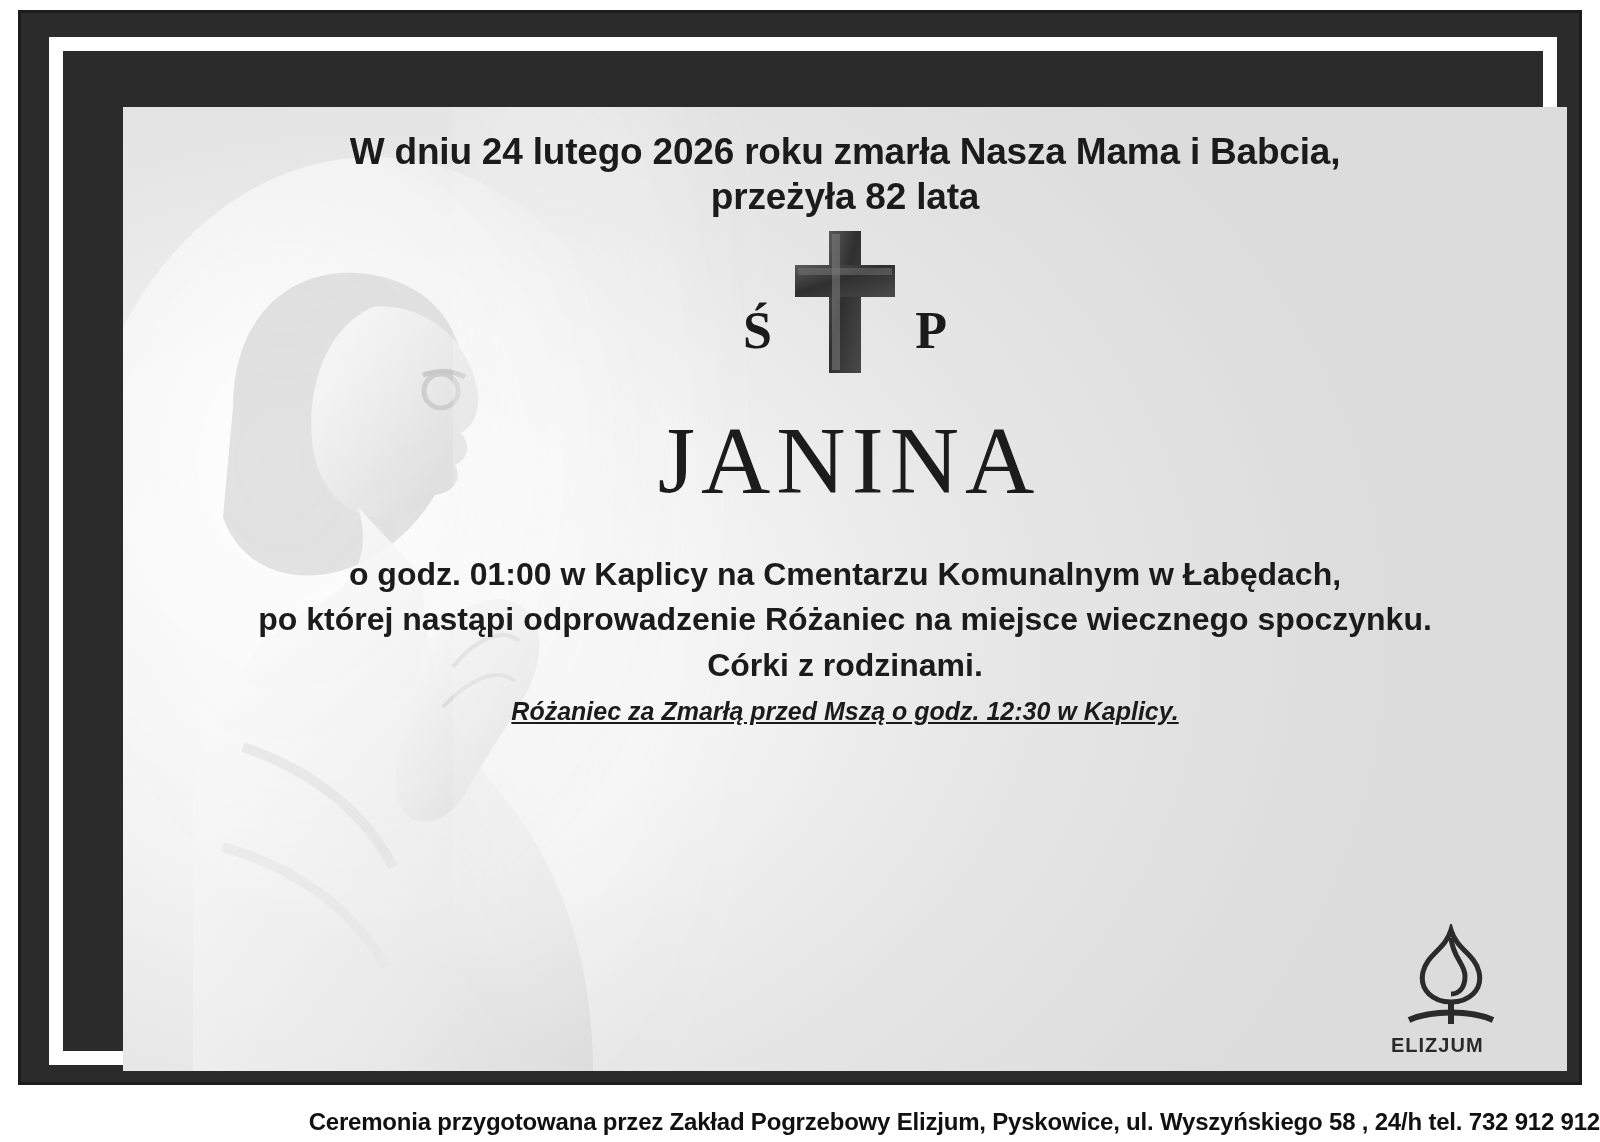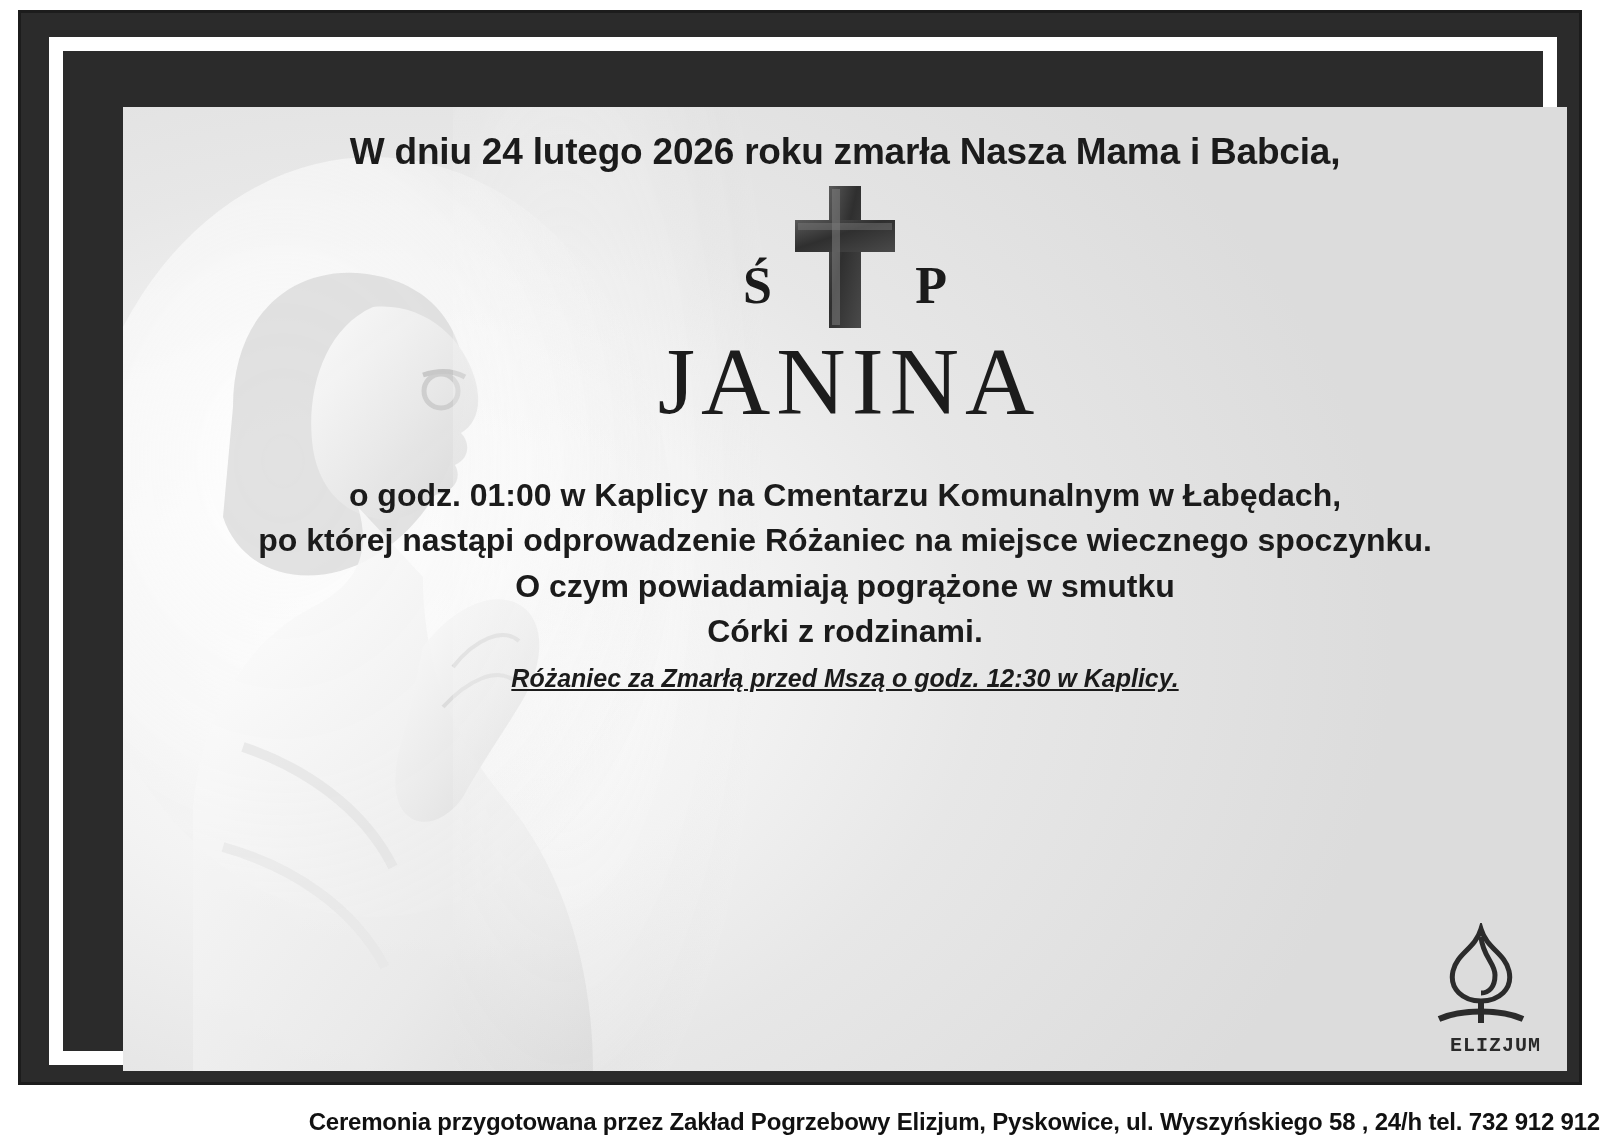--- a/index.html
+++ b/index.html
@@ -114,20 +114,21 @@
   }
   .sp-row span.s { margin-left: 78px; }
   .sp-row span.p { margin-right: 78px; }
 
   .name-first {
     position: relative;
     font-family: "Liberation Serif", serif;
     font-size: 96px;
     letter-spacing: 6px;
     line-height: 1.05;
+    margin-top: 34px;
     color: #1c1c1c;
     padding-left: 8px;
   }
   .name-last {
     position: relative;
     font-family: "Liberation Serif", serif;
     font-size: 108px;
     letter-spacing: 3px;
     line-height: 1.05;
     margin-top: 4px;
@@ -150,22 +151,21 @@
     text-decoration: underline;
     font-size: 25px;
   }
 
   
   .logo {
     position: absolute;
     right: 26px;
     bottom: 14px;
     width: 150px;
-    text-align: right;
-    font-family: Liberation Mono, monospace;
+    text-align: left;
   }
   .logo-name {
     font-size: 20px;
     font-weight: bold;
     letter-spacing: 1px;
     color: #2a2a2a;
     margin-top: -4px;
   }
 
   .footer {
@@ -230,20 +230,21 @@
           <path d="M120 640 C180 660 240 700 270 760" stroke="#e2e2e2" stroke-width="10" fill="none" opacity="0.7"></path>
           <path d="M100 740 C170 760 230 800 262 860" stroke="#e4e4e4" stroke-width="10" fill="none" opacity="0.6"></path>
 
           <rect x="330" y="0" width="310" height="964" fill="url(#glow)" opacity="0.35"></rect>
         </svg>
 
         <div class="content">
 
           <div class="top-line">
             <span>W dniu 24 lutego 2026 roku zmarła Nasza Mama i Babcia,</span><br>
+            <span>przeżyła 82 lata</span>
           </div>
 
           <div class="cross-wrap">
             <svg class="cross" width="120" height="150" viewBox="0 0 120 150">
               <defs>
                 <linearGradient id="crossg" x1="0" y1="0" x2="1" y2="1">
                   <stop offset="0%" stop-color="#5a5a5a"></stop>
                   <stop offset="45%" stop-color="#2f2f2f"></stop>
                   <stop offset="100%" stop-color="#4a4a4a"></stop>
                 </linearGradient>
@@ -257,21 +258,20 @@
               <span class="s">Ś</span>
               <span class="p">P</span>
             </div>
           </div>
 
           <div class="name-first">JANINA</div>
 
           <div class="body-text">
             <span class="ln">o godz. 01:00 w Kaplicy na Cmentarzu Komunalnym w Łabędach,</span>
             <span class="ln">po której nastąpi odprowadzenie Różaniec na miejsce wiecznego spoczynku.</span>
-            <span class="ln">O czym powiadamiają pogrążone w smutku</span>
             <span class="ln">Córki z rodzinami.</span>
             <span class="rosary">Różaniec za Zmarłą przed Mszą o godz. 12:30 w Kaplicy.</span>
           </div>
 
           <div class="logo">
             <svg width="120" height="110" viewBox="0 0 120 110">
               <path d="M60 6 C66 26 84 30 88 48 C92 66 78 78 60 78 C42 78 28 66 32 48 C36 30 54 26 60 6 Z" fill="none" stroke="#2b2b2b" stroke-width="5"></path>
               <path d="M60 14 C62 34 74 40 74 52 C74 64 68 70 60 70" fill="none" stroke="#2b2b2b" stroke-width="5"></path>
               <path d="M60 78 L60 100" stroke="#2b2b2b" stroke-width="6"></path>
               <path d="M18 96 C40 86 80 86 102 96" fill="none" stroke="#2b2b2b" stroke-width="6"></path>

